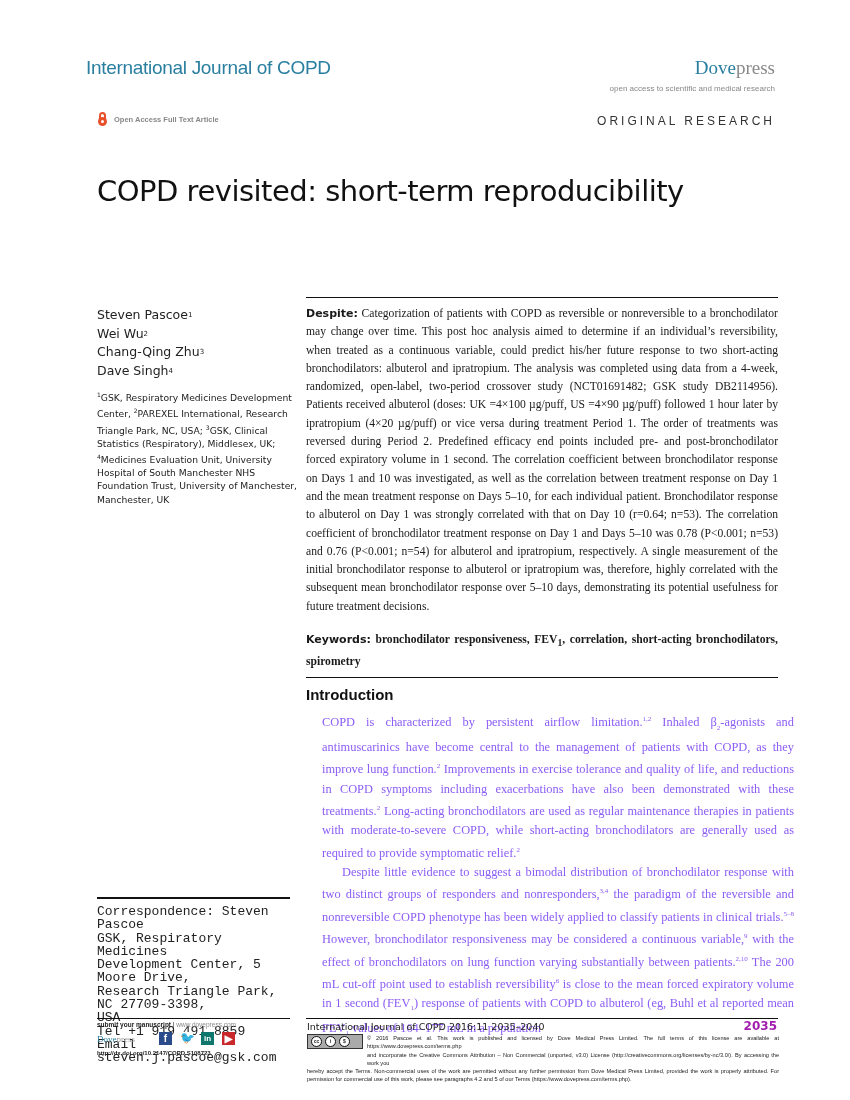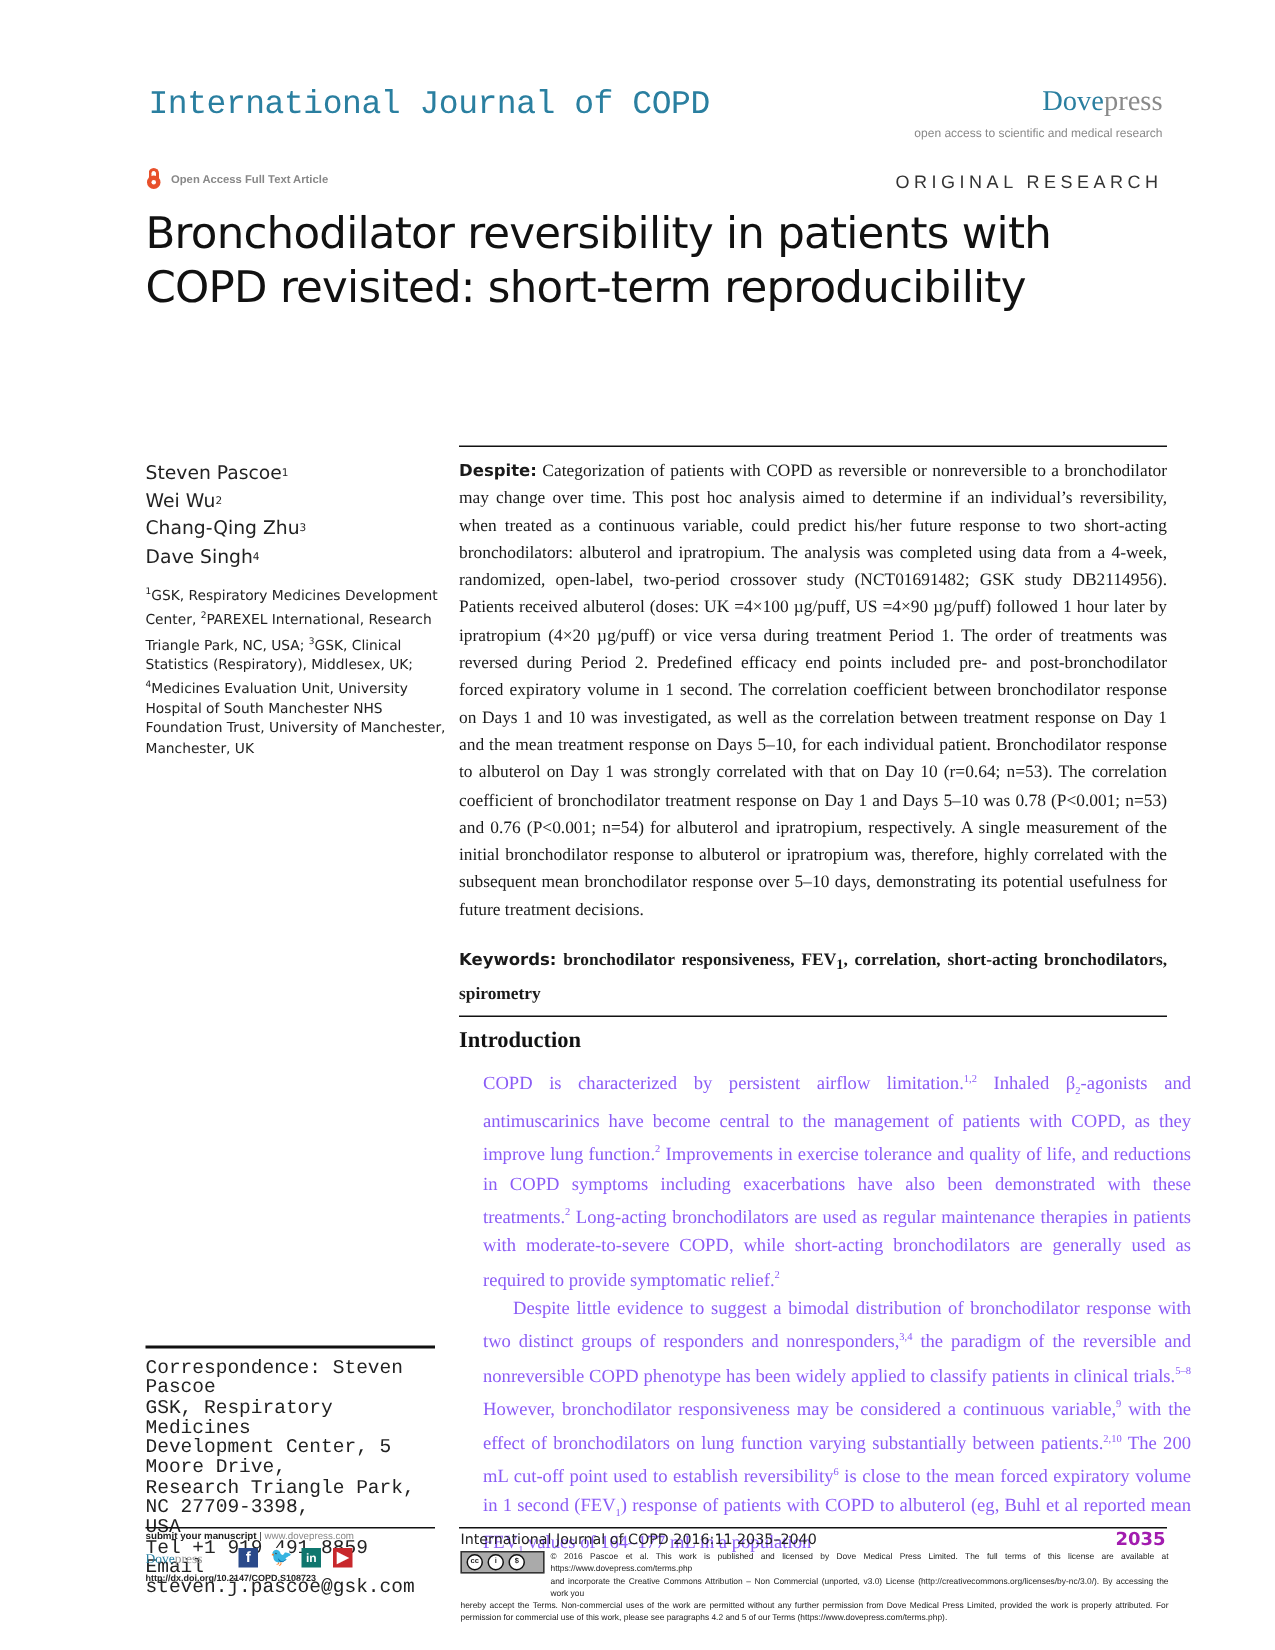--- a/index.html
+++ b/index.html
@@ -1,19 +1,19 @@
 <!DOCTYPE html>
 <html><head>
 <meta charset="utf-8">
 <style>
   * { box-sizing: border-box; margin: 0; padding: 0; }
   html, body { width: 850px; height: 1100px; background: #ffffff; overflow: hidden; }
   body { position: relative; font-family: "Liberation Serif", serif; color: #1a1a1a; }
 
-  .journal-name { position: absolute; left: 99px; top: 57px; font-family: Liberation Mono, monospace; font-size: 22px; color: #2a7fa0; letter-spacing: -0.3px; }
+  .journal-name { position: absolute; left: 86px; top: 57px; font-family: Liberation Sans, sans-serif; font-size: 19px; color: #2a7fa0; letter-spacing: -0.3px; }
   .publisher { position: absolute; right: 75px; top: 57px; font-family: "Liberation Serif", serif; font-size: 19px; }
   .publisher .dove { color: #2a7fa0; }
   .publisher .press { color: #8a8a8a; }
   .tagline { position: absolute; right: 75px; top: 84px; font-family: "Liberation Sans", sans-serif; font-size: 8px; color: #888; }
 
   .oa-row { position: absolute; left: 97px; top: 112px; display: flex; align-items: center; gap: 6px; }
   .oa-icon { width: 11px; height: 14px; position: relative; }
   .oa-icon .lock { position:absolute; left:1px; top:5px; width:9px; height:9px; border-radius:50%; background:#e8502b; }
   .oa-icon .lock::after { content:""; position:absolute; left:3px; top:3px; width:3px; height:3px; border-radius:50%; background:#fff; }
   .oa-icon .shackle { position:absolute; left:2px; top:0px; width:7px; height:7px; border:2px solid #e8502b; border-bottom:none; border-radius:4px 4px 0 0; }
@@ -30,21 +30,21 @@
 
   .corr-rule { position: absolute; left: 97px; top: 897px; width: 193px; border-top: 2px solid #111; }
   .corr { position: absolute; left: 97px; top: 905px; width: 200px; font-family: Liberation Mono, monospace; font-size: 13px; line-height: 13.3px; color: #222; }
 
   .abstract-rule { position: absolute; left: 306px; top: 297px; width: 472px; border-top: 1px solid #111; }
   .abstract { position: absolute; left: 306px; top: 305px; width: 472px; font-size: 11.6px; line-height: 18.3px; text-align: justify; color: #1a1a1a; }
   .abstract b, .keywords b { font-family: "DejaVu Sans", sans-serif; font-size: 11px; }
   .keywords { position: absolute; left: 306px; top: 631px; width: 472px; font-size: 11.6px; line-height: 18.3px; text-align: justify; font-weight: bold; }
 
   .intro-rule { position: absolute; left: 306px; top: 677px; width: 472px; border-top: 1px solid #111; }
-  .intro-heading { position: absolute; left: 306px; top: 686px; font-family: Liberation Serif, serif; font-weight: bold; font-size: 15px; color: #111; }
+  .intro-heading { position: absolute; left: 306px; top: 686px; font-family: Liberation Sans, sans-serif; font-weight: bold; font-size: 15px; color: #111; }
   .intro-body { position: absolute; left: 322px; top: 710px; width: 472px; font-size: 12.4px; line-height: 19.3px; text-align: justify; color: #8b5cf6; }
   .intro-body p + p { text-indent: 20px; }
   .intro-body sup, .intro-body sub { font-size: 7px; }
 
   .footer-rule-left { position: absolute; left: 97px; top: 1018px; width: 193px; border-top: 1.5px solid #111; }
   .footer-rule-right { position: absolute; left: 306px; top: 1018px; width: 472px; border-top: 1.5px solid #111; }
   .submit-line { position: absolute; left: 97px; top: 1021px; font-family: "Liberation Sans", sans-serif; font-size: 6.5px; color: #222; }
   .submit-line .strong { font-weight: bold; }
   .submit-line .url { color: #888; }
   .dove-small { position: absolute; left: 97px; top: 1034px; font-family: "Liberation Serif", serif; font-size: 9px; }
@@ -77,21 +77,21 @@
 <div class="oa-row">
   <span class="oa-icon">
       <span class="shackle"></span>
       <span class="lock"></span>
     </span>
   <span class="oa-label">Open Access Full Text Article</span>
 </div>
 <div class="article-type">ORIGINAL RESEARCH</div>
 
 <h1 class="title">
-  <span>Bronchodilator reversibility in patients with</span><br>
+  <br>
   <span>COPD revisited: short-term reproducibility</span>
 </h1>
 
 <div class="authors">
   <div><span>Steven Pascoe</span><sup>1</sup></div>
   <div><span>Wei Wu</span><sup>2</sup></div>
   <div><span>Chang-Qing Zhu</span><sup>3</sup></div>
   <div><span>Dave Singh</span><sup>4</sup></div>
 </div>
 

